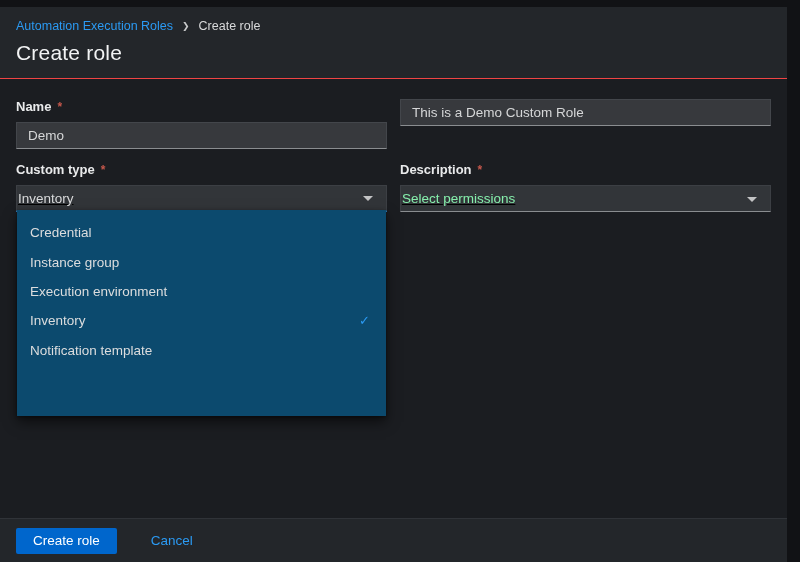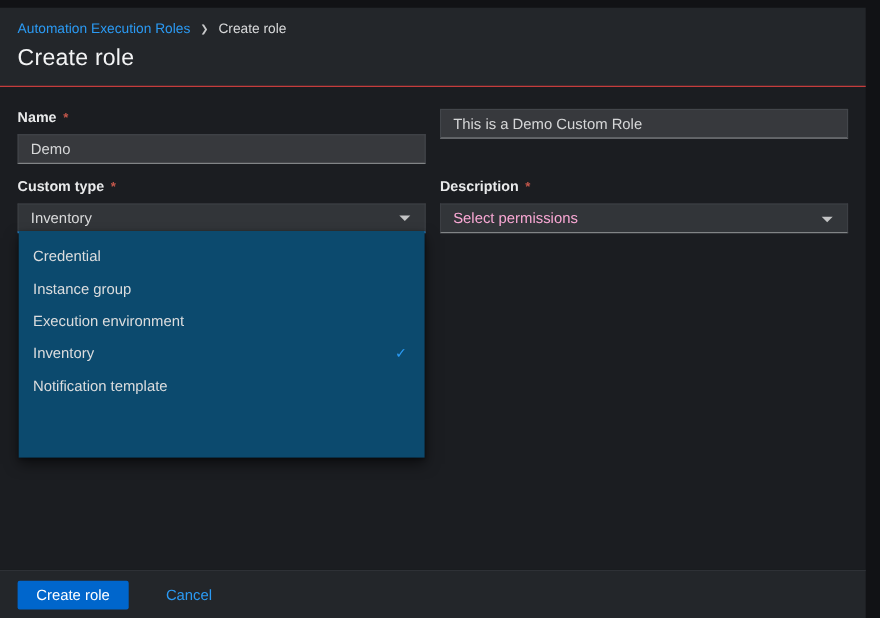--- a/index.html
+++ b/index.html
@@ -64,27 +64,28 @@
     font-family:inherit;
     outline:none;
   }
   .select {
     position:relative;
     height:27px;
     background:#323539;
     border:1px solid #3c3f44;
     border-bottom:1px solid #8a8d90;
     display:flex; align-items:center;
-    padding:0 11px;
-    font-size:13.5px;
-    cursor:pointer;
+    padding:0 1px;
+    font-size:13.5px;
+    cursor:pointer;
+    text-decoration:underline;
   }
   .select.open { border-bottom:2px solid #2b9af3; }
   .select-value { color:#d9dadb; }
-  .select-placeholder { color:#f9a8d4; }
+  .select-placeholder { color:#86efac; }
   .caret-down {
     position:absolute; right:13px; top:50%;
     margin-top:-2px;
     width:0; height:0;
     border-left:5px solid transparent;
     border-right:5px solid transparent;
     border-top:5px solid #c3c4c5;
   }
   .field-wrap { position:relative; }
   

